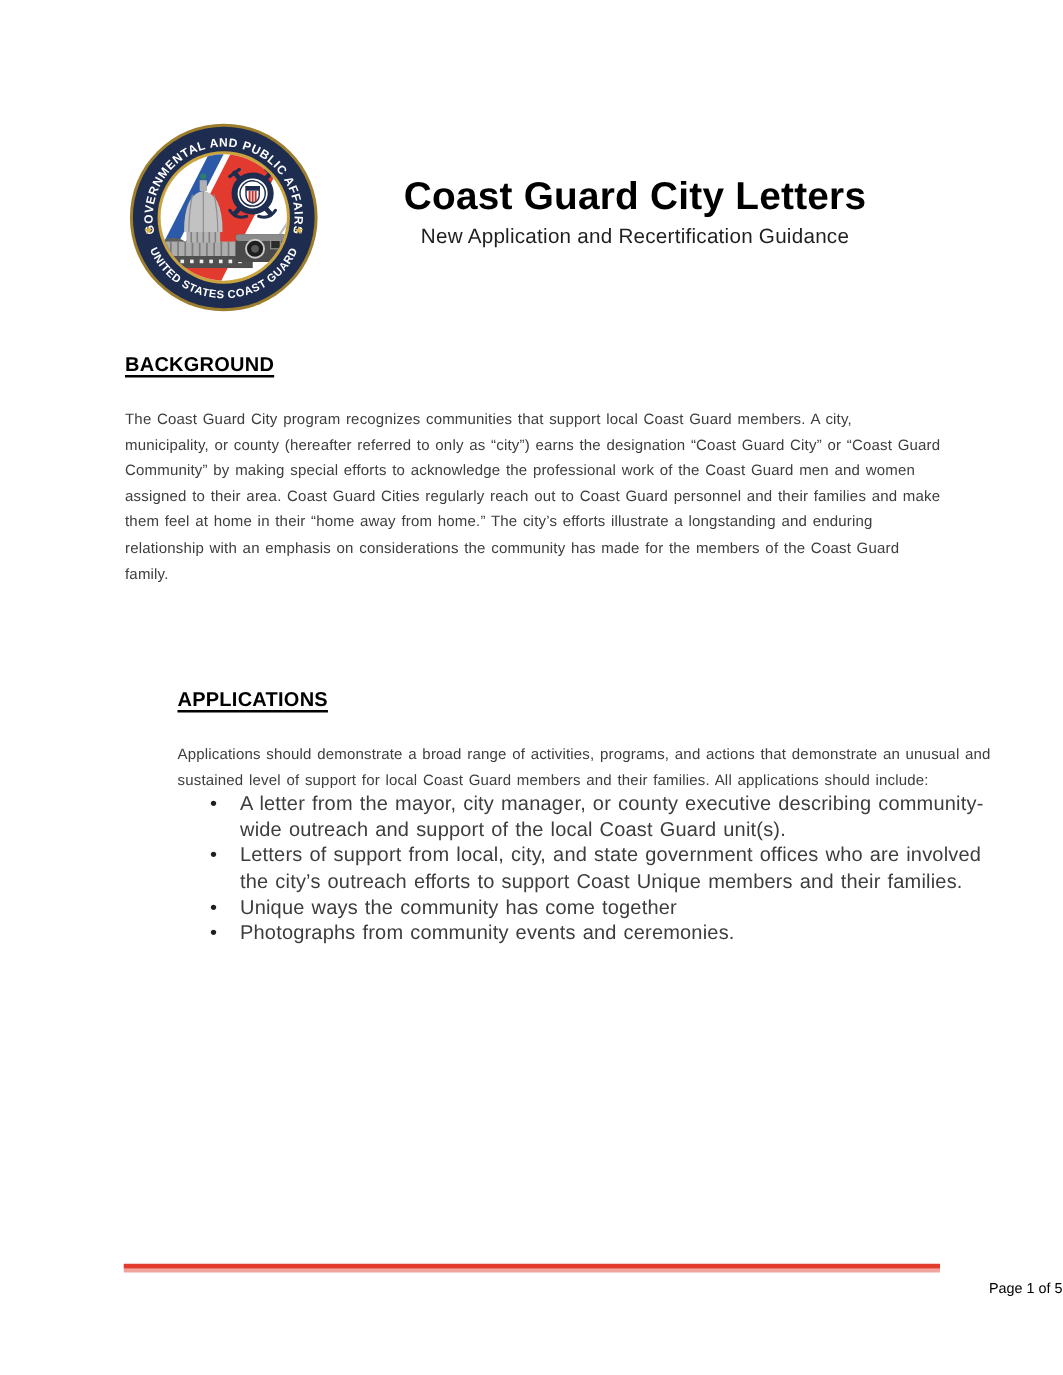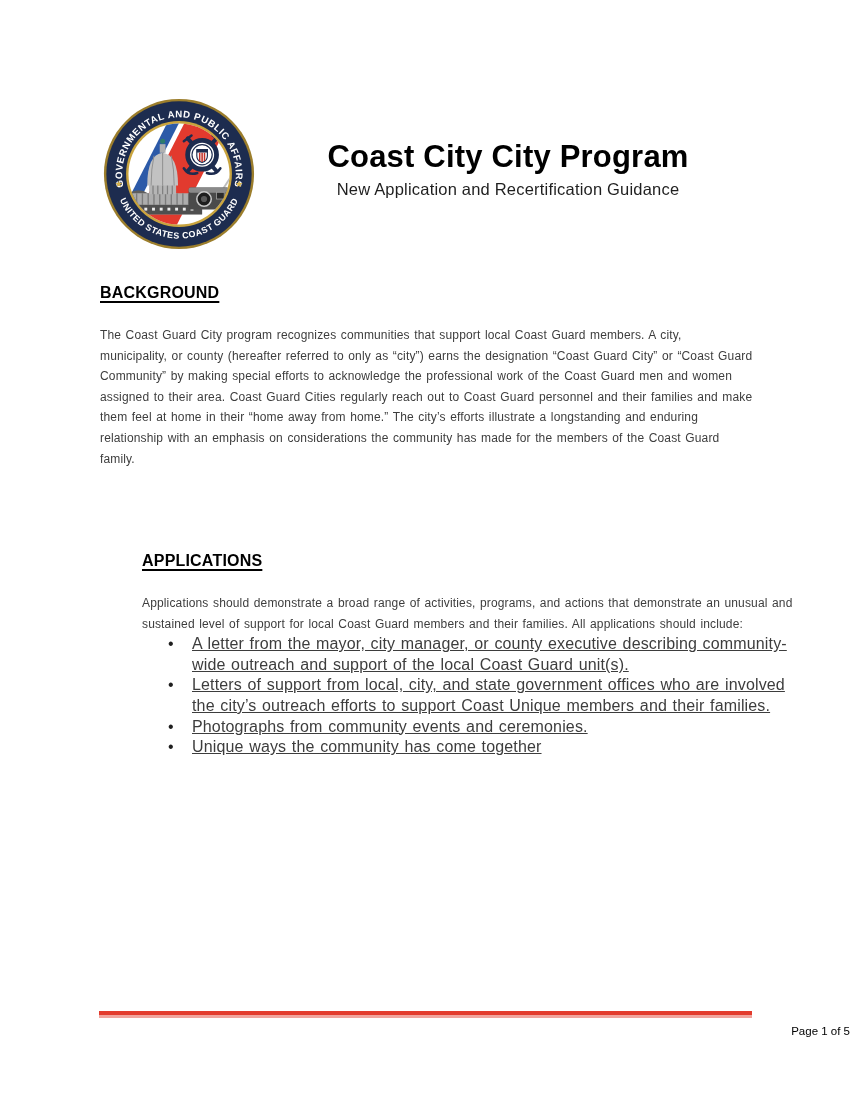--- a/index.html
+++ b/index.html
@@ -24,21 +24,21 @@
     text-decoration:underline; text-decoration-thickness:1.5px; text-underline-offset:3px;
     letter-spacing:0.2px;
   }
   .para {
     margin-top:23px; font-size:12px; line-height:20.6px; color:#3d3d3d;
     letter-spacing:0.15px; word-spacing:1px;
   }
   ul.bullets { list-style:none; margin:0; padding:0; }
   ul.bullets li {
     position:relative; padding-left:50px; font-size:16px; line-height:20.6px;
-    color:#3d3d3d; letter-spacing:0.15px; word-spacing:1px;text-decoration:underline;
+    color:#3d3d3d; letter-spacing:0.15px; word-spacing:1px;
   }
   ul.bullets li::before {
     content:"\2022"; position:absolute; left:26px; top:0; color:#1f1f1f; font-size:16px;
   }
   .footer-rule { position:absolute; left:99px; top:1011px; width:653px; }
   .footer-rule .rule-top { height:4px; background:#E33B2D; }
   .footer-rule .rule-bottom { height:3px; background:#F1A49D; }
   .footer-text {
     position:absolute; left:0; top:1025px; width:850px; text-align:right;
     font-size:11.5px; color:#000000;
@@ -154,37 +154,37 @@
       <textPath href="#arcTop" startOffset="50%" text-anchor="middle">GOVERNMENTAL AND PUBLIC AFFAIRS</textPath>
     </text>
     <text font-family="Liberation Sans, sans-serif" font-size="9.2" font-weight="bold" fill="#FFFFFF" letter-spacing="0.5">
       <textPath href="#arcBottom" startOffset="50%" text-anchor="middle">UNITED STATES COAST GUARD</textPath>
     </text>
     <text x="17.5" y="94" font-size="9.5" fill="#D9B44A" text-anchor="middle">★</text>
     <text x="142.5" y="94" font-size="9.5" fill="#D9B44A" text-anchor="middle">★</text>
   </svg>
 
   <div class="title-block">
-    <div class="doc-title">Coast City City Program</div>
+    <div class="doc-title">Coast Guard City Letters</div>
     <div class="doc-subtitle">New Application and Recertification Guidance</div>
   </div>
 
   <div class="section section-background">
     <div class="heading">BACKGROUND</div>
     <p class="para">The Coast Guard City program recognizes communities that support local Coast Guard members. A city, municipality, or county (hereafter referred to only as “city”) earns the designation “Coast Guard City” or “Coast Guard Community” by making special efforts to acknowledge the professional work of the Coast Guard men and women assigned to their area. Coast Guard Cities regularly reach out to Coast Guard personnel and their families and make them feel at home in their “home away from home.” The city’s efforts illustrate a longstanding and enduring relationship with an emphasis on considerations the community has made for the members of the Coast Guard family.</p>
   </div>
 
   <div class="section section-applications">
     <div class="heading">APPLICATIONS</div>
     <p class="para">Applications should demonstrate a broad range of activities, programs, and actions that demonstrate an unusual and sustained level of support for local Coast Guard members and their families.  All applications should include:</p>
     <ul class="bullets">
       <li>A letter from the mayor, city manager, or county executive describing community-wide outreach and support of the local Coast Guard unit(s).</li>
       <li>Letters of support from local, city, and state government offices who are involved the city’s outreach efforts to support Coast Unique members and their families.</li>
+      <li>Unique ways the community has come together</li>
       <li>Photographs from community events and ceremonies.</li>
-      <li>Unique ways the community has come together</li>
     </ul>
   </div>
 
   <div class="footer-rule">
     <div class="rule-top"></div>
     <div class="rule-bottom"></div>
   </div>
   <div class="footer-text">Page 1 of 5</div>
 
 </div>

